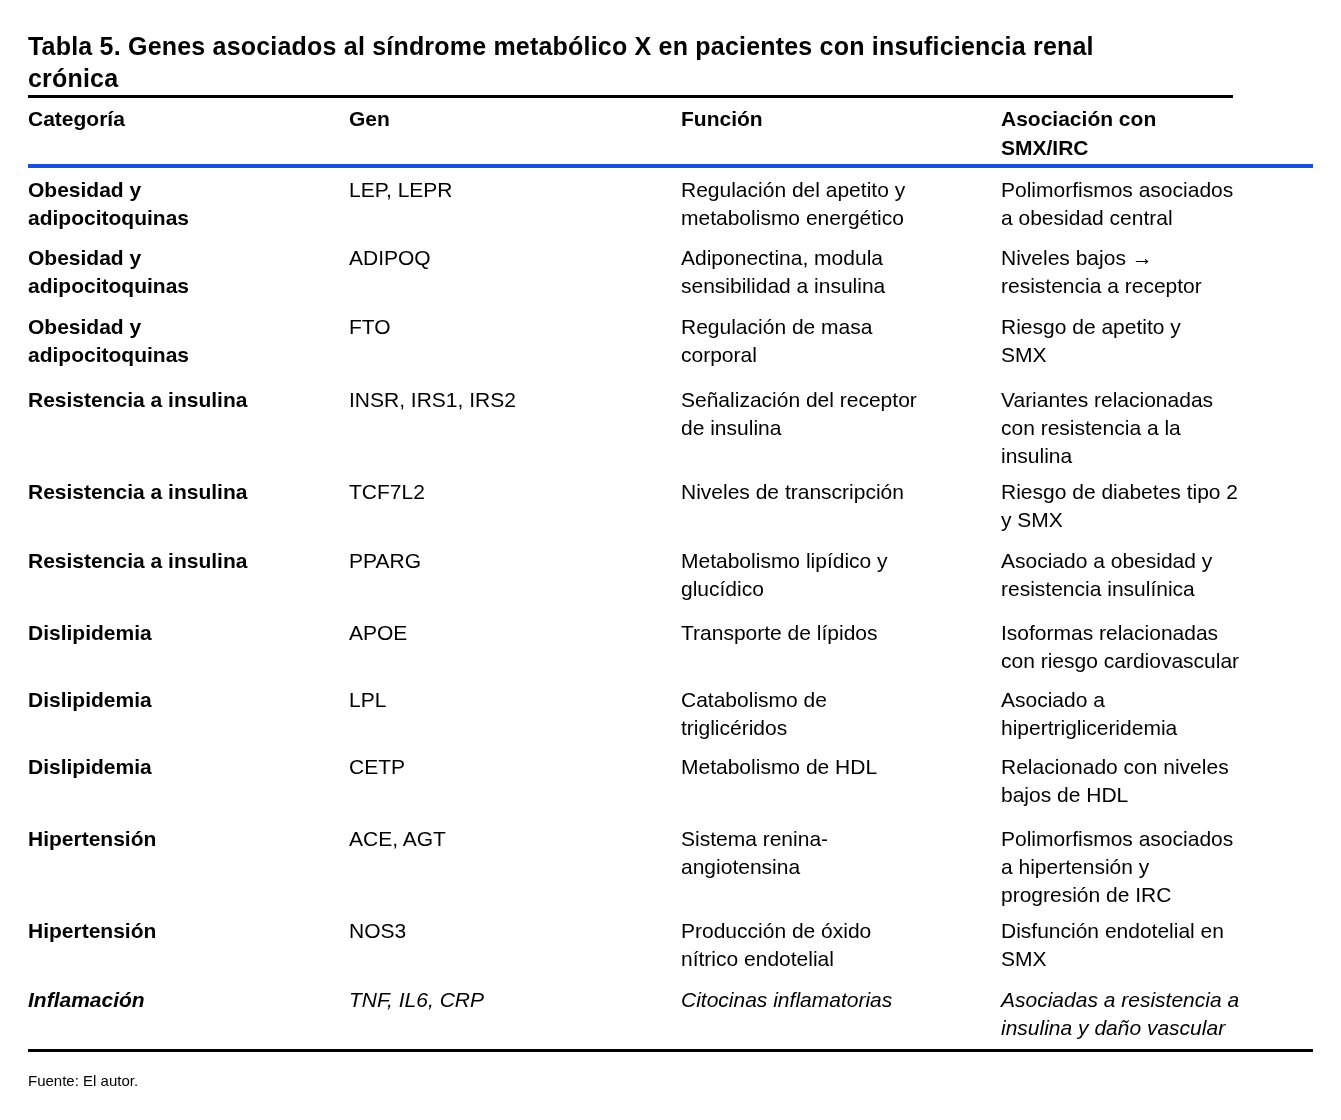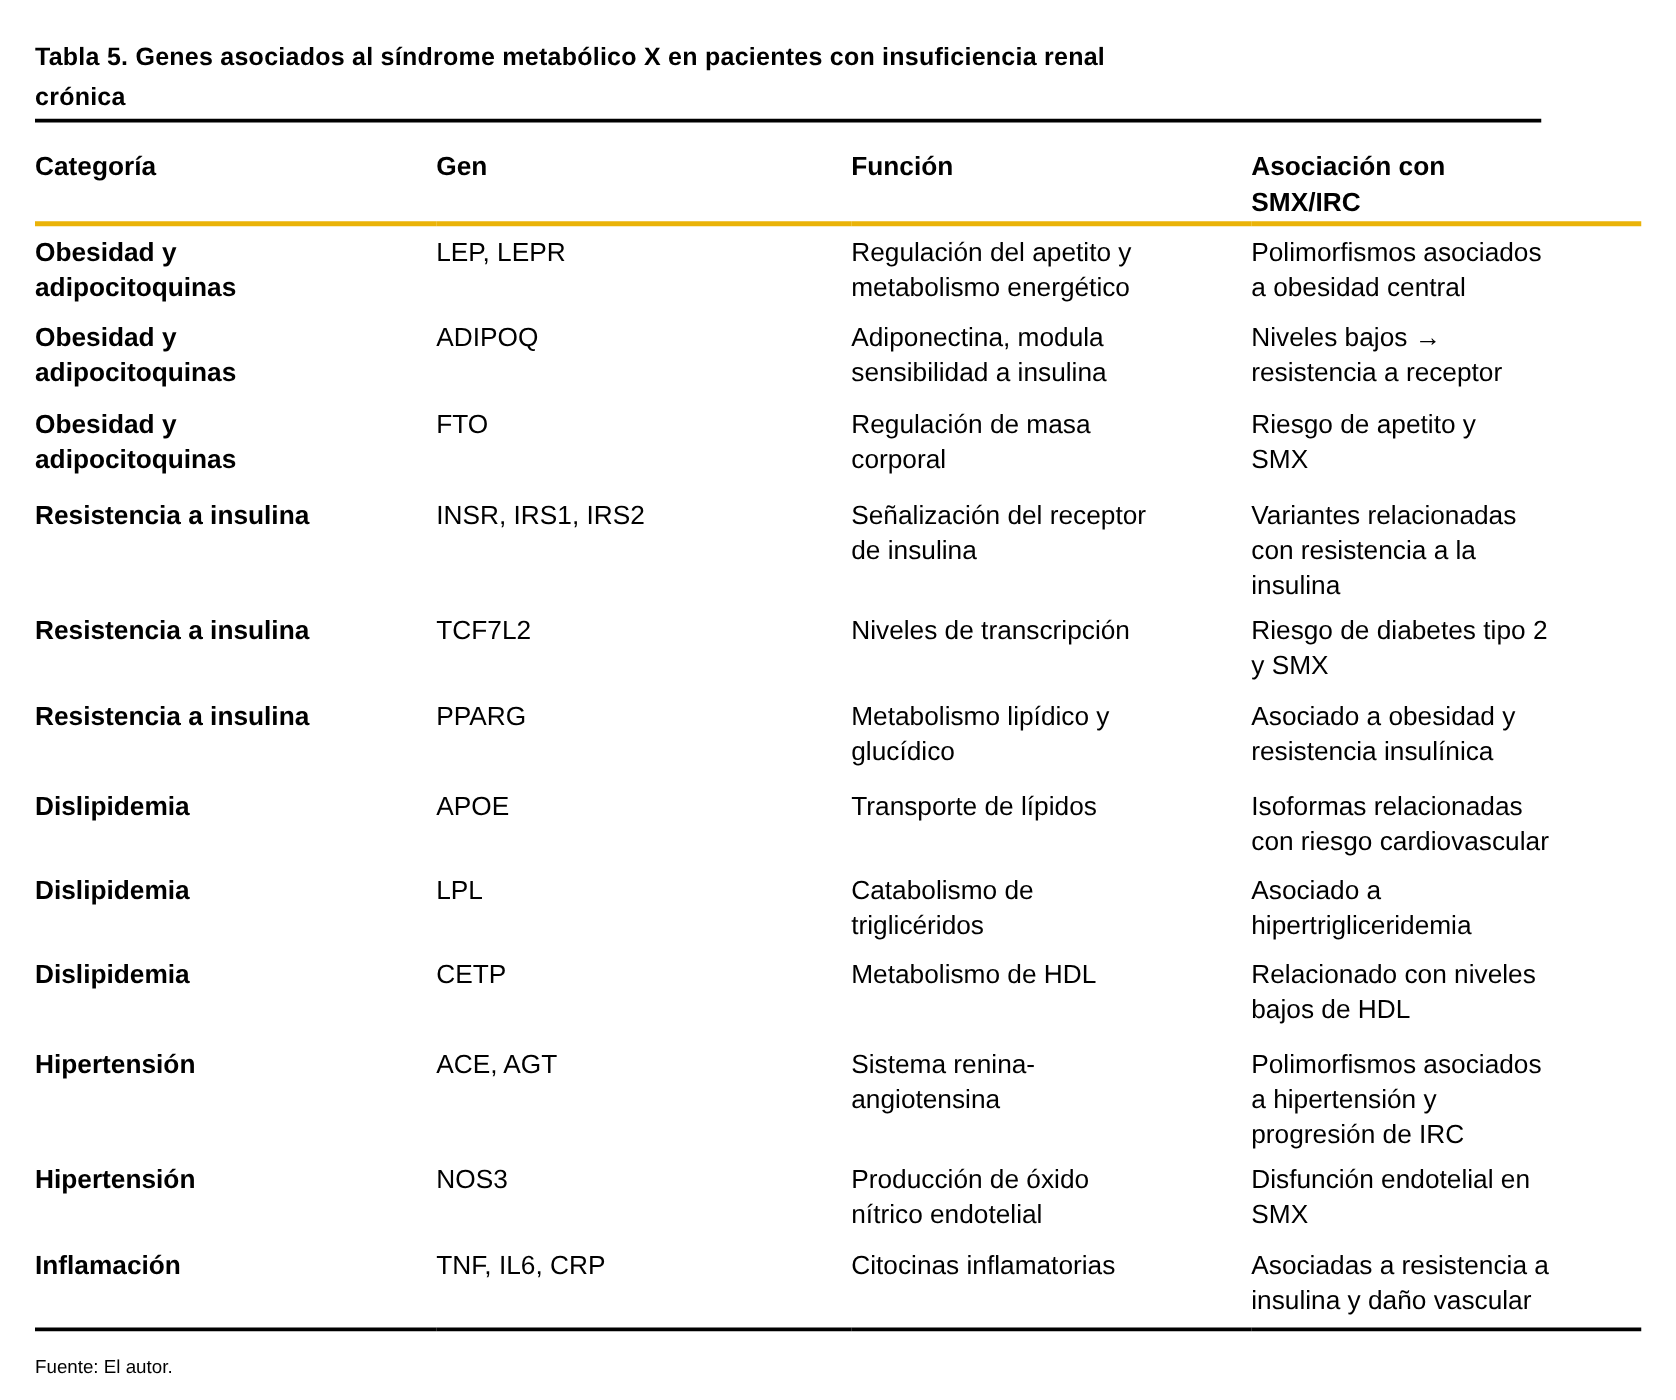--- a/index.html
+++ b/index.html
@@ -4,21 +4,21 @@
 <style>
   * { margin: 0; padding: 0; box-sizing: border-box; }
   html, body {
     width: 1341px; height: 1120px;
     background: #ffffff;
     font-family: "Liberation Sans", sans-serif;
     color: #000000;
   }
   .page { padding: 30px 28px 0 28px; }
   .title {
-    font-size: 20px;
+    font-size: 25px;
     font-weight: bold;
     line-height: 32px;
     white-space: pre-line;
     letter-spacing: 0.2px;
   }
   .title-rule {
     width: 1205px; height: 3px;
     background: #000000;
     margin-top: 1px;
   }
@@ -37,37 +37,37 @@
     vertical-align: top;
     font-size: 21px;
     line-height: 28px;
     white-space: pre-line;
     padding: 8px 14px 0 0;
     font-weight: normal;
   }
   thead th {
     font-weight: bold;
     line-height: 29px;
-    padding-top: 21px;
-    border-bottom: 4px solid #eab308;
+    padding-top: 6px;
+    border-bottom: 4px solid #1d4ed8;
   }
   thead tr { height: 68px; }
   td.cat { font-weight: bold; }
   tbody tr:nth-child(1)  { height: 70px; }
   tbody tr:nth-child(2)  { height: 69px; }
   tbody tr:nth-child(3)  { height: 73px; }
   tbody tr:nth-child(4)  { height: 84px; }
   tbody tr:nth-child(5)  { height: 69px; }
   tbody tr:nth-child(6)  { height: 72px; }
   tbody tr:nth-child(7)  { height: 67px; }
   tbody tr:nth-child(8)  { height: 67px; }
   tbody tr:nth-child(9)  { height: 72px; }
   tbody tr:nth-child(10) { height: 87px; }
   tbody tr:nth-child(11) { height: 69px; }
-  tbody tr:nth-child(12) { height: 72px; }
+  tbody tr:nth-child(12) { height: 72px; font-style: italic; }
   .source {
     margin-top: 20px;
     font-size: 15px;
   }
 </style>
 </head>
 <body>
 
 <div class="page">
 

